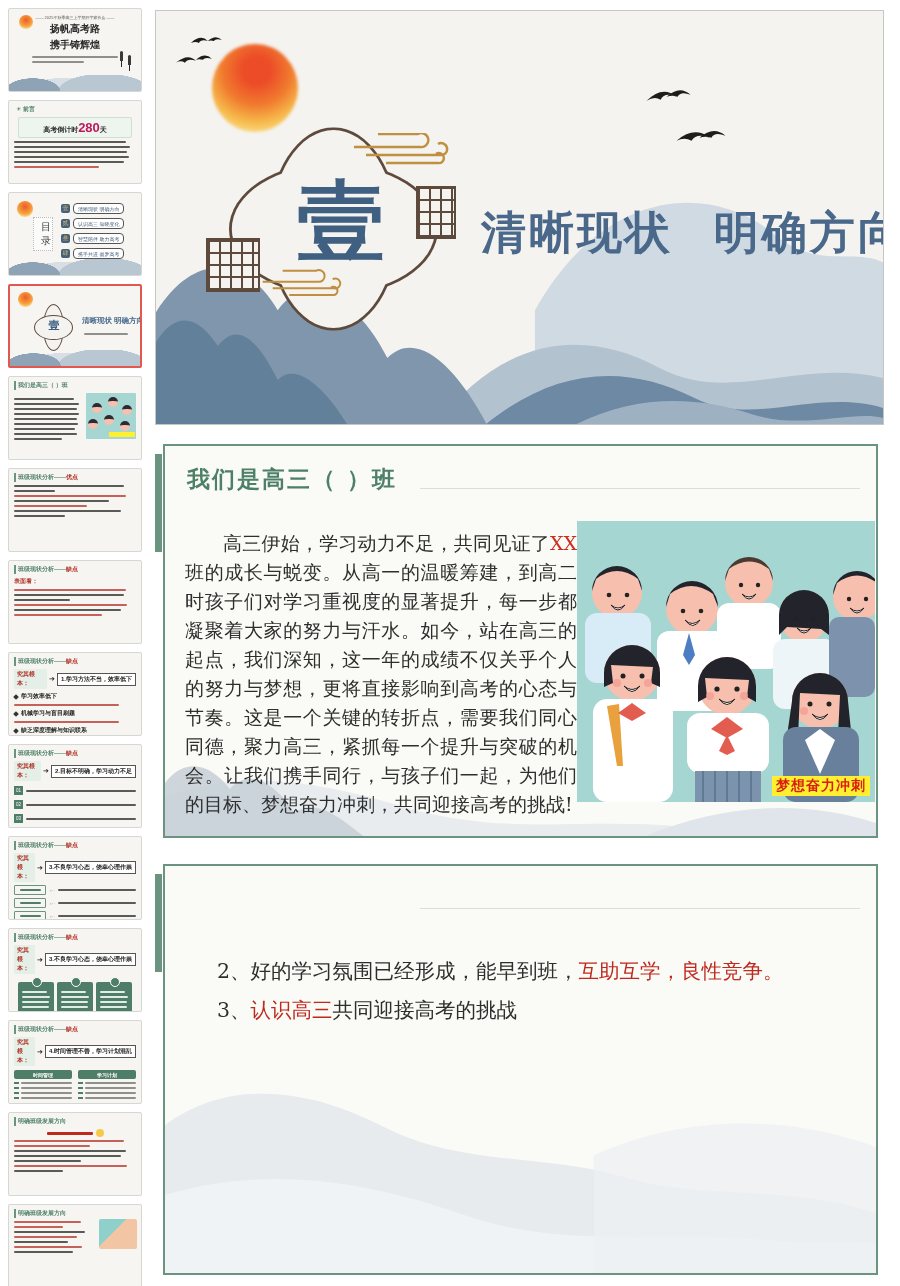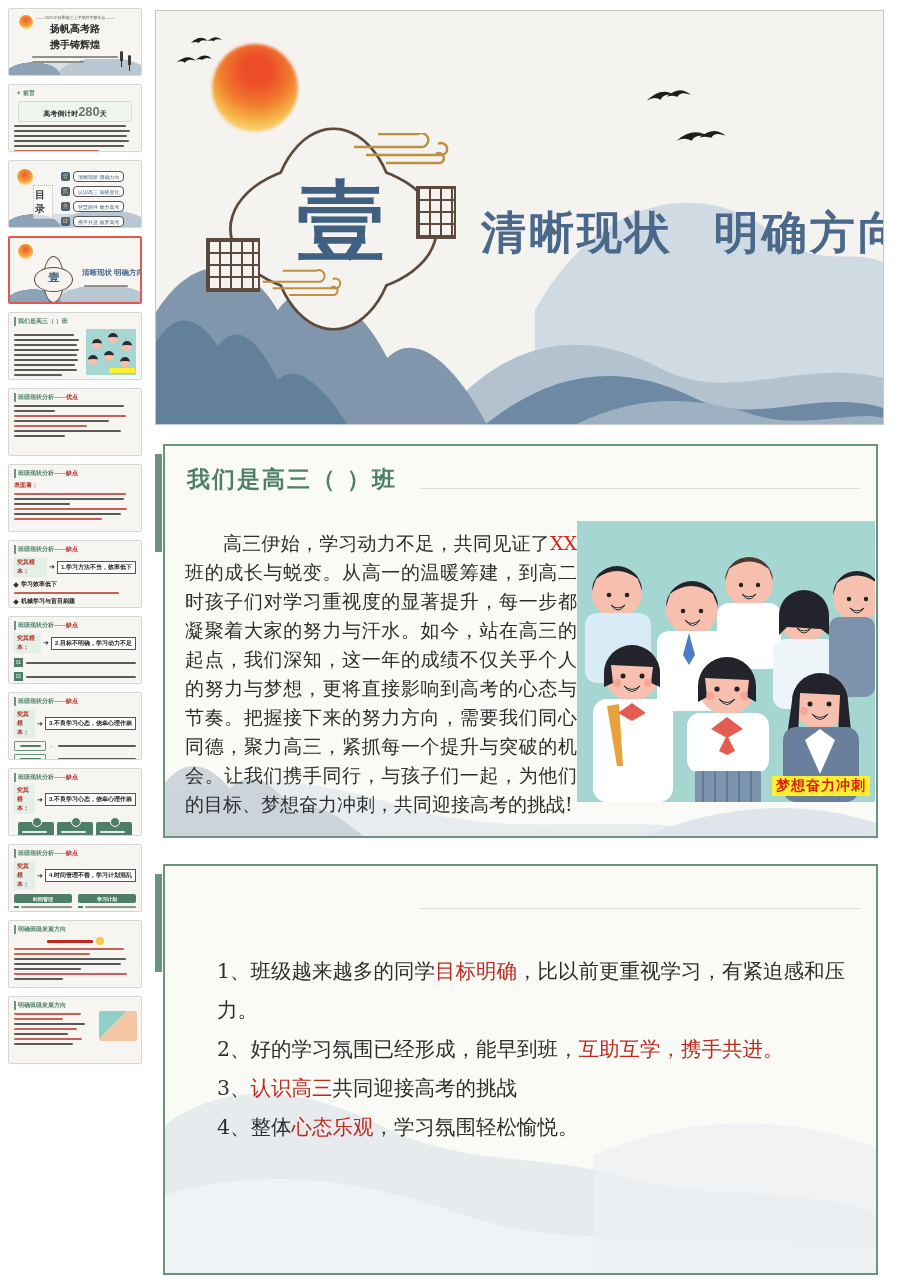--- a/index.html
+++ b/index.html
@@ -1,20 +1,20 @@
 <!DOCTYPE html>
 <html><head>
 <meta charset="utf-8">
 <style>
   html,body{margin:0;padding:0;background:#ffffff;width:900px;height:1286px;overflow:hidden;
     font-family:"Liberation Sans","DejaVu Sans",sans-serif;}
   .serif{font-family:"DejaVu Serif","Liberation Serif",serif;}
   
   .sidebar{position:absolute;left:8px;top:8px;width:138px;}
-  .thumb{position:relative;width:134px;height:68px;background:#f6f5f1;border:1px solid #d6d6d2;
+  .thumb{position:relative;width:134px;height:84px;background:#f6f5f1;border:1px solid #d6d6d2;
     border-radius:2px;margin-bottom:8px;overflow:hidden;box-sizing:border-box;}
   .thumb.selected{border:2px solid #e2584e;}
   .tc{position:absolute;inset:4px 5px;font-size:5px;color:#333;}
   .bar{height:2px;border-radius:1px;background:#8f8f8b;margin:3px 0;}
   .bar.red{background:#c4625a;}
   .bar.dark{background:#5a5a56;}
   .th-head{font-size:6px;font-weight:bold;border-left:2px solid #6a9480;padding-left:2px;
     margin-bottom:3px;white-space:nowrap;}
   .th-head .g{color:#4e8068;}
   .th-head .r{color:#b02a1e;}
@@ -29,24 +29,24 @@
   .t1-topline{font-size:4px;color:#5a5a56;text-align:center;margin-top:2px;letter-spacing:0;}
   .t1-title{font-size:10px;font-weight:bold;color:#2b2b2b;text-align:center;margin-top:2px;
     font-family:"DejaVu Serif",serif;}
   .t1-sub{width:70%;margin:4px auto 0;}
   .crane{position:absolute;width:3px;height:10px;background:#3a3a38;border-radius:2px 2px 0 0;}
   .crane:after{content:"";position:absolute;left:1px;top:10px;width:1px;height:6px;background:#2a2a28;}
   
   .t2-banner{margin:2px 4px;border:1px solid #cfe0d2;background:#eef4ee;border-radius:2px;
     text-align:center;padding:2px 0;}
   .t2-banner .p{font-size:7px;font-weight:bold;color:#2e2e2e;}
-  .t2-banner .n{font-size:13px;color:#737373;font-weight:bold;}
-  
-  .t3-ml{position:absolute;left:24px;top:24px;width:16px;text-align:left;font-size:10px;
-    color:#3a3a3a;font-weight:bold;line-height:14px;border:1px dotted #bbb;padding:2px 1px;background:rgba(255,255,255,.6);}
+  .t2-banner .n{font-size:13px;color:#be185d;font-weight:bold;}
+  
+  .t3-ml{position:absolute;left:24px;top:24px;width:16px;text-align:right;font-size:10px;
+    color:#3a3a3a;font-weight:normal;line-height:14px;border:1px dotted #bbb;padding:2px 1px;background:rgba(255,255,255,.6);}
   .t3-rows{position:absolute;left:52px;top:10px;}
   .t3-row{display:flex;align-items:center;margin-bottom:4px;}
   .t3-badge{width:9px;height:9px;background:#44607a;color:#dcb66e;font-size:6px;line-height:9px;
     text-align:center;border-radius:2px;margin-right:3px;flex:0 0 aupx;}
   .t3-pill{border:1px solid #555;border-radius:4px;background:#fff;color:#3c5a73;
     font-size:5px;padding:1.5px 4px;white-space:nowrap;}
   
   .t4-flower{position:absolute;left:22px;top:18px;width:44px;height:48px;}
   .t4-flower i{position:absolute;border:1.5px solid #5d4a3c;border-radius:50%;background:#f4f3ef;}
   .t4-flower i.v{left:11px;top:0;width:19px;height:45px;}
@@ -503,21 +503,21 @@
   <section class="slide" id="slide2">
     <div class="accent-bar"></div>
     <div class="frame">
       <svg class="bgsvg" viewBox="0 0 713 392">
         <path d="M0 392 V352 C80 322 160 338 240 362 C340 392 420 372 520 382 C600 390 660 377 713 384 V392 Z" fill="#e8ecef"></path>
         <path d="M0 392 V338 C20 312 45 318 65 344 C85 322 110 338 130 368 C150 352 175 372 200 392 Z" fill="#c6cfd7" opacity="0.85"></path>
         <path d="M480 392 C560 358 640 355 713 378 V392 Z" fill="#dfe5ea"></path>
       </svg>
       <div class="slide-title">我们是高三（ ）班</div>
       <div class="title-rule"></div>
-      <p class="intro-para" id="intro-para"><span>高三伊始，学习动力不足，共同见证了</span><span class="red">XX</span><span>班的成长与蜕变。从高一的温暖筹建，到高二时孩子们对学习重视度的显著提升，每一步都凝聚着大家的努力与汗水。如今，站在高三的起点，我们深知，这一年的成绩不仅关乎个人的努力与梦想，更将直接影响到高考的心态与节奏。把握接下来的努力方向，需要我们同心同德，聚力高三，紧抓每一个提升与突破的机会。让我们携手同行，与孩子们一起，为他们的目标、梦想奋力冲刺，共同迎接高考的挑战!</span></p>
+      <p class="intro-para" id="intro-para"><span>高三伊始，学习动力不足，共同见证了</span><span class="red">XX</span><span>班的成长与蜕变。从高一的温暖筹建，到高二时孩子们对学习重视度的显著提升，每一步都凝聚着大家的努力与汗水。如今，站在高三的起点，我们深知，这一年的成绩不仅关乎个人的努力与梦想，更将直接影响到高考的心态与节奏。这是一个关键的转折点，需要我们同心同德，聚力高三，紧抓每一个提升与突破的机会。让我们携手同行，与孩子们一起，为他们的目标、梦想奋力冲刺，共同迎接高考的挑战!</span></p>
       <div class="class-photo">
         <svg viewBox="0 0 298 281" width="298" height="281">
           <rect width="298" height="281" fill="#a5d6d1"></rect>
 
           <g>
             <circle cx="40" cy="72" r="25" fill="#f6bfae"></circle>
               <path d="M15 70 a25 25 0 0 1 50 0 l-4 -12 q-21 -16 -42 0 z" fill="#23232b"></path>
             <rect x="8" y="92" width="66" height="70" rx="12" fill="#d7ecf6"></rect>
             <circle cx="32" cy="74" r="2.3" fill="#222"></circle>
               <circle cx="50" cy="74" r="2.3" fill="#222"></circle>
@@ -589,21 +589,19 @@
   <section class="slide" id="slide3">
     <div class="accent-bar"></div>
     <div class="frame">
       <svg class="bgsvg" viewBox="0 0 713 409">
         <path d="M0 409 V260 C60 215 140 220 220 262 C300 302 380 288 460 312 C540 336 620 318 713 348 V409 Z" fill="#e7ebee"></path>
         <path d="M0 409 V330 C100 300 200 315 300 350 C400 385 500 365 600 375 C650 380 700 375 713 380 V409 Z" fill="#f0f3f5"></path>
         <path d="M430 290 C520 250 620 248 713 282 V409 H430 Z" fill="#edf0f3" opacity="0.8"></path>
       </svg>
       <div class="title-rule"></div>
       <div class="analysis-list" id="analysis-list">
-          <div class="item"><span>1、班级越来越多的同学</span><span class="red">目标明确</span><span>，比以前更重视学习，有紧迫感和压力。</span></div>
-          <div class="item"><span>2、好的学习氛围已经形成，能早到班，</span><span class="red">互助互学，携手共进。</span></div>
+          <div class="item"><span>2、好的学习氛围已经形成，能早到班，</span><span class="red">互助互学，良性竞争。</span></div>
           <div class="item"><span>3、</span><span class="red">认识高三</span><span>共同迎接高考的挑战</span></div>
-          <div class="item"><span>4、整体</span><span class="red">心态乐观</span><span>，学习氛围轻松愉悦。</span></div>
         </div>
     </div>
   </section>
 
 </div>
 
 </body></html>

